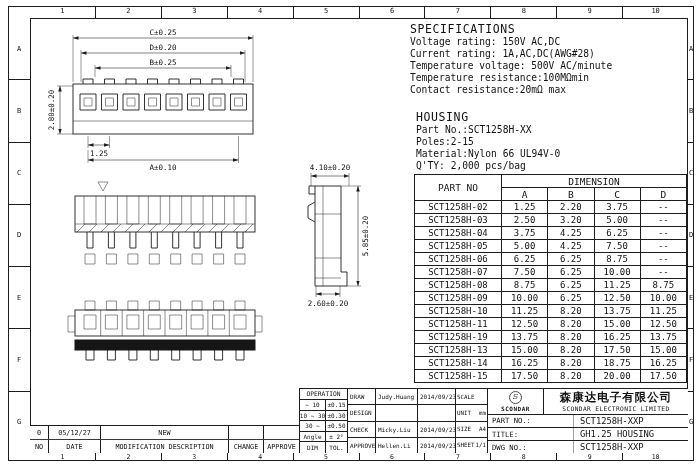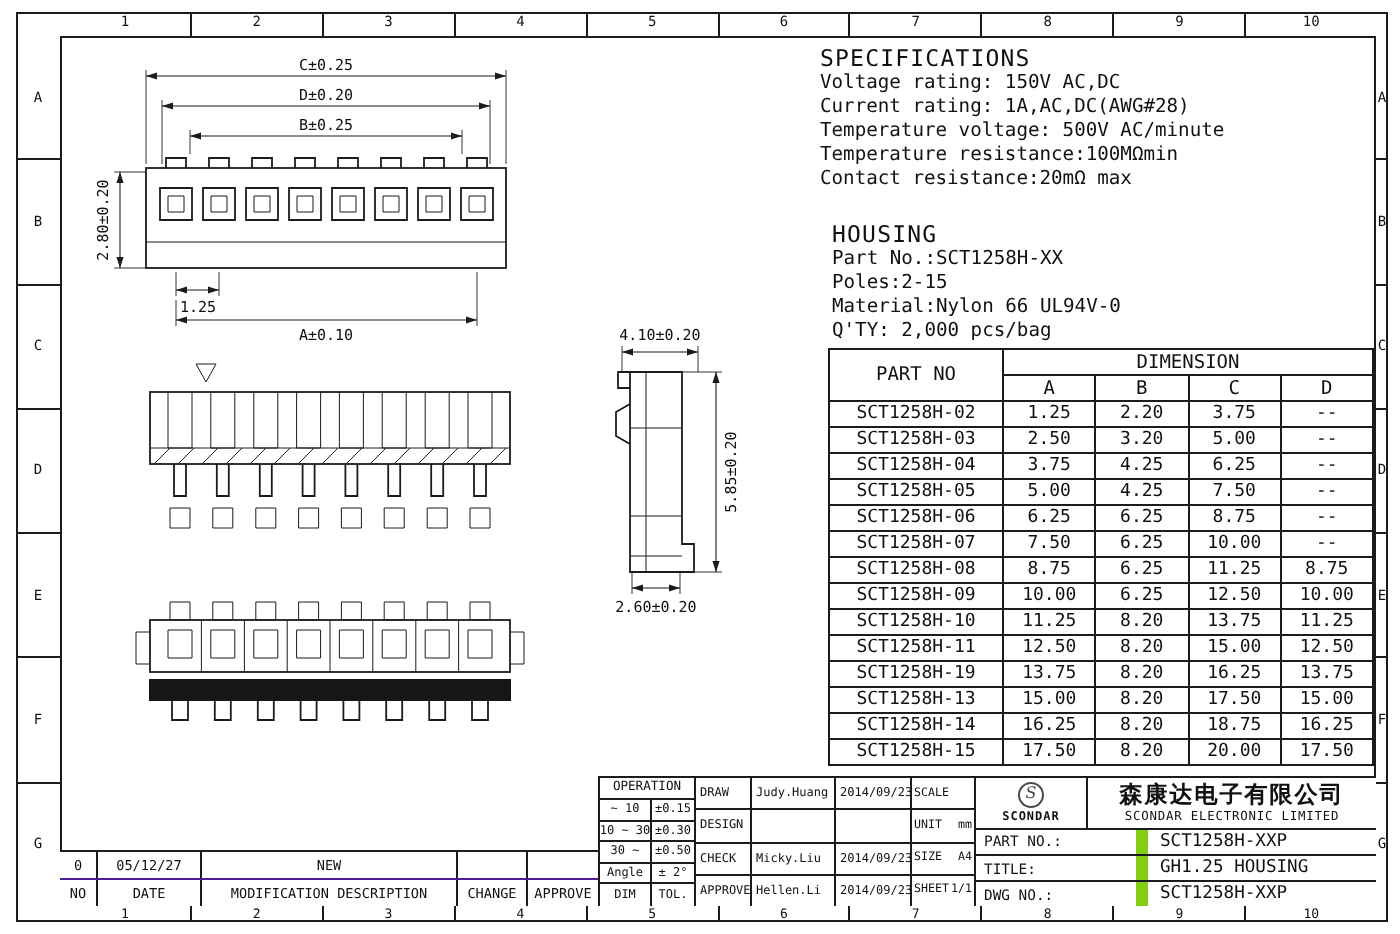--- a/index.html
+++ b/index.html
@@ -77,21 +77,21 @@
   .company{flex:1}
   .co-top{height:26px;display:flex;border-bottom:1px solid #1c1c1c}
   .logo-cell{width:56px;border-right:1px solid #1c1c1c;display:flex;flex-direction:column;align-items:center;justify-content:center}
   .logo-circle{width:13px;height:13px;border:1.5px solid #4a4a4a;border-radius:50%;display:flex;align-items:center;justify-content:center;font-size:8px;color:#4a4a4a;font-family:"DejaVu Serif",serif;font-style:italic;line-height:1}
   .logo-word{font-size:6px;font-weight:bold;letter-spacing:.5px;margin-top:1px}
   .name-cell{flex:1;display:flex;flex-direction:column;align-items:center;justify-content:center;overflow:hidden}
   .cn-name{font-size:11.5px;font-weight:bold;font-family:"DejaVu Sans","Liberation Sans",sans-serif;letter-spacing:1px;line-height:1.1;white-space:nowrap}
   .en-name{font-size:6.2px;letter-spacing:.4px;margin-top:1px;white-space:nowrap}
   .co-row{height:13px;display:flex;align-items:stretch}
   .co-row+.co-row{border-top:1px solid #1c1c1c}
-  .co-label{width:86px;border-right:6px solid #84cc16;display:flex;align-items:center;padding-left:4px;font-size:7.2px;white-space:nowrap}
+  .co-label{width:86px;border-right:1px solid #84cc16;display:flex;align-items:center;padding-left:4px;font-size:7.2px;white-space:nowrap}
   .co-value{flex:1;display:flex;align-items:center;padding-left:6px;font-size:8.8px;white-space:nowrap}
 </style>
 </head>
 <body>
 
 <svg width="0" height="0" style="position:absolute">
   <defs>
     <marker id="arw" markerWidth="6" markerHeight="6" refX="5.5" refY="3" orient="auto-start-reverse" markerUnits="userSpaceOnUse">
       <path d="M0,1.2 L5.5,3 L0,4.8 Z" fill="#1c1c1c"></path>
     </marker>

